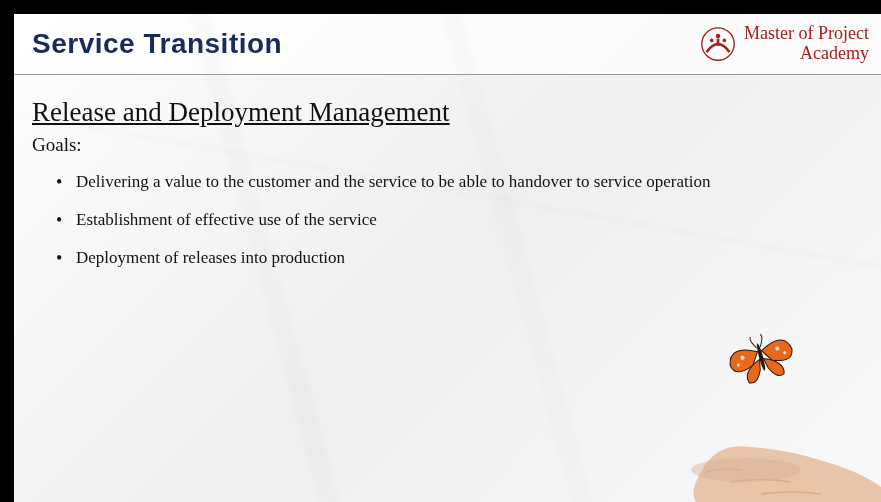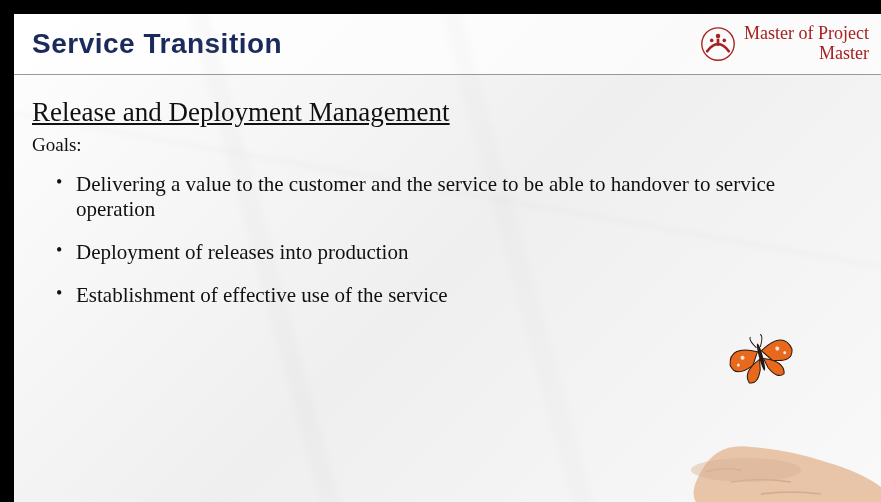--- a/index.html
+++ b/index.html
@@ -83,21 +83,21 @@
       font-size: 19px;
       color: #111;
       margin-bottom: 16px;
     }
     .bullets {
       list-style: none;
       padding-left: 24px;
     }
     .bullets li {
       font-family: Georgia, 'Times New Roman', serif;
-      font-size: 21px;
+      font-size: 17px;
       color: #111;
       margin-bottom: 18px;
       position: relative;
       padding-left: 20px;
     }
     .bullets li::before {
       content: "•";
       position: absolute;
       left: 0;
       top: 0;
@@ -127,32 +127,32 @@
           <circle cx="20" cy="20" r="18" fill="none" stroke="#a82020" stroke-width="1.5"></circle>
           <circle cx="20" cy="11" r="2.5" fill="#a82020"></circle>
           <circle cx="13" cy="16" r="2" fill="#a82020"></circle>
           <circle cx="27" cy="16" r="2" fill="#a82020"></circle>
           <path d="M 8 28 Q 14 20 20 20 Q 26 20 32 28" fill="none" stroke="#a82020" stroke-width="3" stroke-linecap="round"></path>
           <line x1="20" y1="14" x2="20" y2="22" stroke="#a82020" stroke-width="3"></line>
         </svg>
       </span>
       <div class="brand-text">
         <div>Master of Project</div>
-        <div>Master</div>
+        <div>Academy</div>
       </div>
     </div>
   </div>
 
   <div class="content">
     <div class="section-title">Release and Deployment Management</div>
     <div class="goals-label">Goals:</div>
     <ul class="bullets">
       <li>Delivering a value to the customer and the service to be able to handover to service operation</li>
+      <li>Establishment of effective use of the service</li>
       <li>Deployment of releases into production</li>
-      <li>Establishment of effective use of the service</li>
     </ul>
   </div>
 
   <div class="imagery">
     <svg viewBox="0 0 260 200" width="260" height="200">
 
       <g>
         <path d="M 70 150 Q 85 120 120 125 Q 160 128 195 140 Q 230 150 250 165 L 250 195 Q 200 200 150 198 Q 100 195 70 185 Q 55 175 70 150 Z" fill="#e8c4a8"></path>
         <path d="M 75 150 Q 90 145 110 148 M 100 160 Q 130 155 160 160 M 130 172 Q 160 168 190 172" fill="none" stroke="#c99b7a" stroke-width="1.5" opacity="0.6"></path>
         <ellipse cx="115" cy="148" rx="55" ry="12" fill="#d9b294" opacity="0.45"></ellipse>

